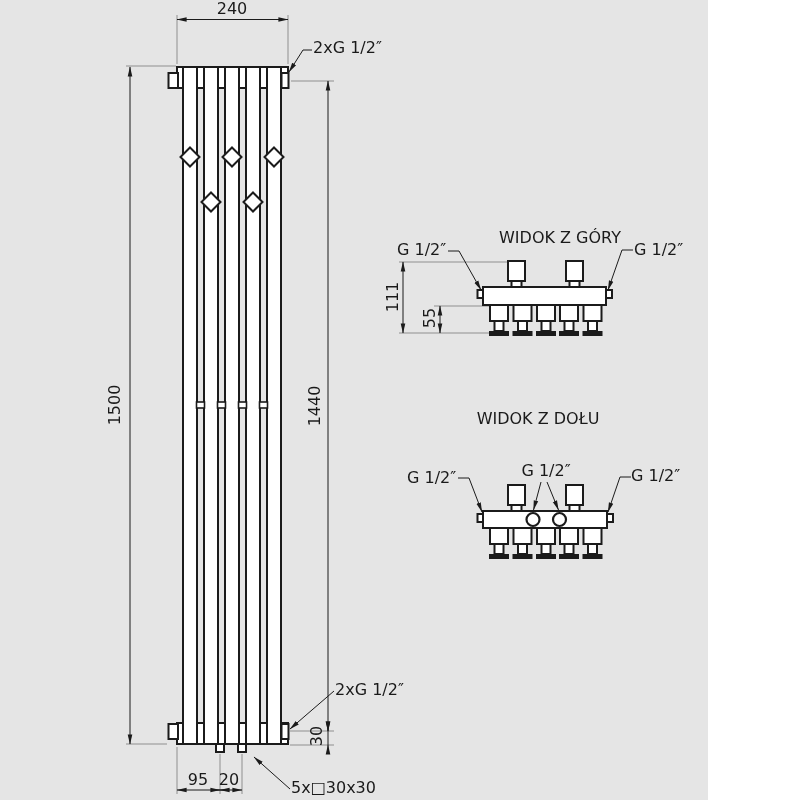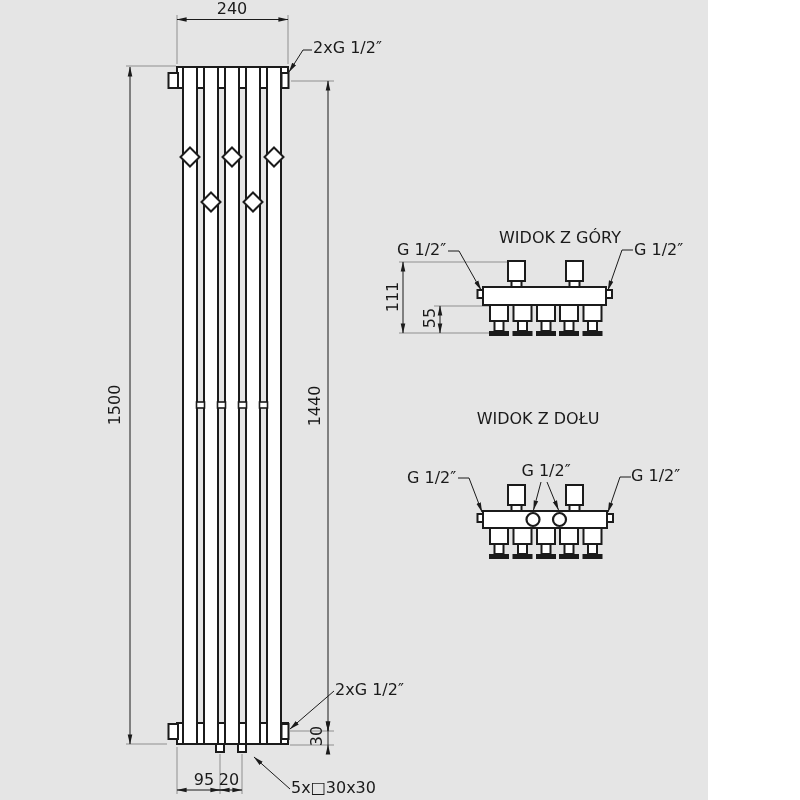--- a/index.html
+++ b/index.html
@@ -151,21 +151,21 @@
       <polyline points="541,482 533.5,510" marker-end="url(#arr)"></polyline>
       <polyline points="547,482 558.5,510" marker-end="url(#arr)"></polyline>
       <polyline points="631,477 620,477 608,512" marker-end="url(#arr)"></polyline>
     </g>
   </svg>
 
   <div class="lbl cx" style="left:232px;top:0px;">240</div>
   <div class="lbl rot" style="left:115px;top:405px;">1500</div>
   <div class="lbl rot" style="left:315px;top:406px;">1440</div>
   <div class="lbl rot" style="left:317px;top:736px;">30</div>
-  <div class="lbl cx" style="left:204px;top:771px;">95</div>
+  <div class="lbl cx" style="left:198px;top:771px;">95</div>
   <div class="lbl cx" style="left:229px;top:771px;">20</div>
   <div class="lbl" style="left:313px;top:39px;">2xG 1/2″</div>
   <div class="lbl" style="left:335px;top:681px;">2xG 1/2″</div>
   <div class="lbl" style="left:291px;top:779px;">5x□30x30</div>
 
   <div class="lbl cx" style="left:560px;top:216px;margin-top:13px;">WIDOK Z GÓRY</div>
   <div class="lbl" style="left:397px;top:241px;">G 1/2″</div>
   <div class="lbl" style="left:634px;top:241px;">G 1/2″</div>
   <div class="lbl rot" style="left:393px;top:297px;">111</div>
   <div class="lbl rot" style="left:430px;top:318px;">55</div>

